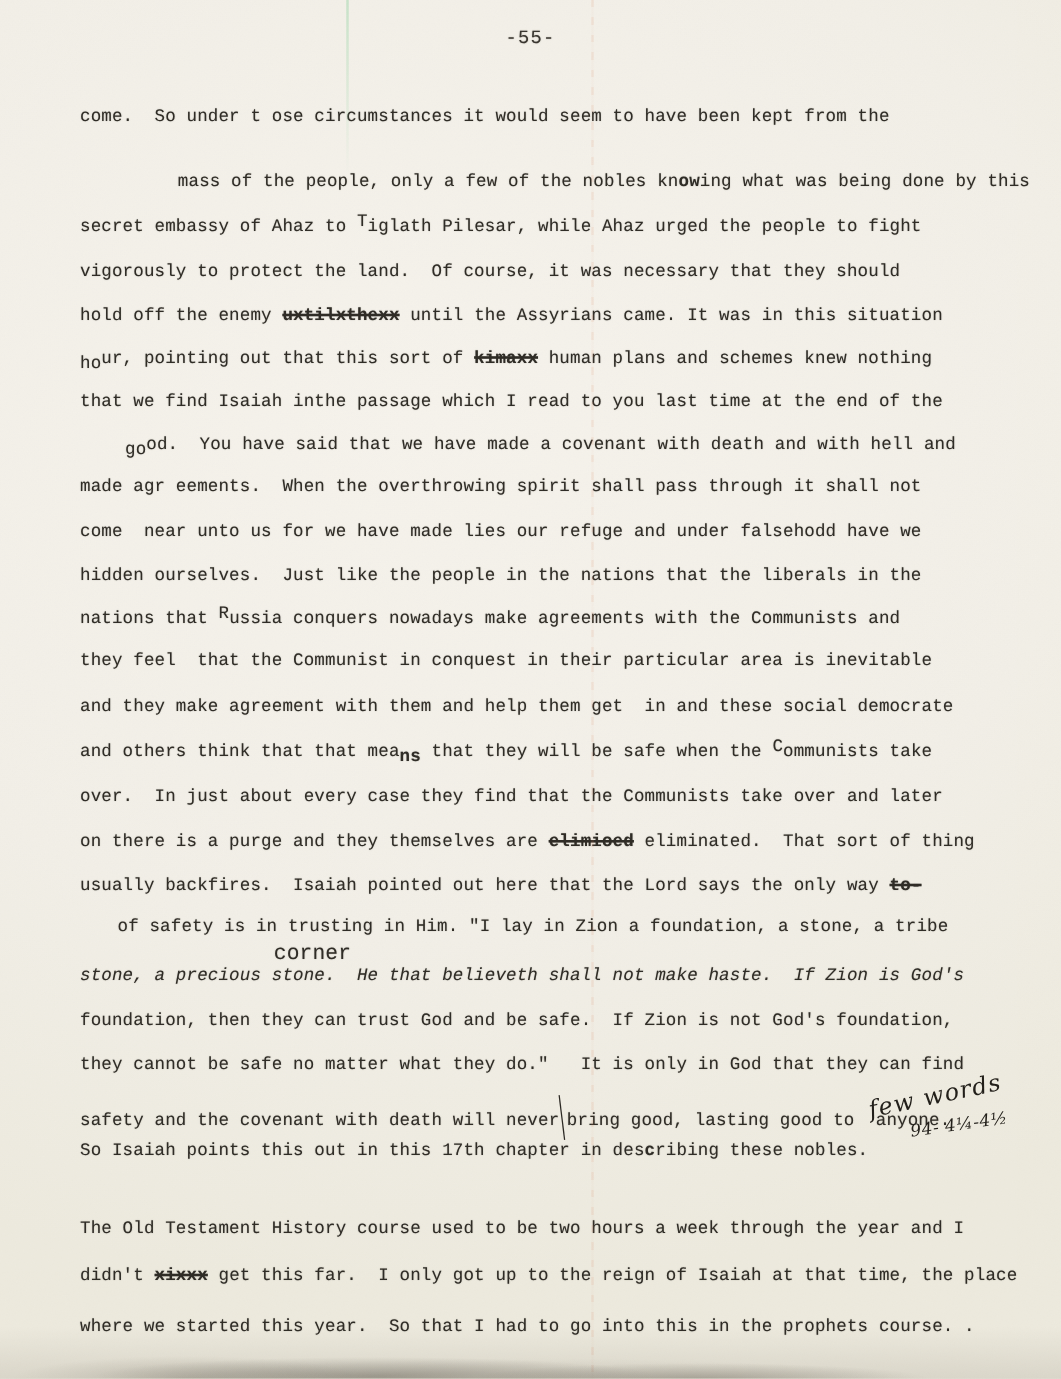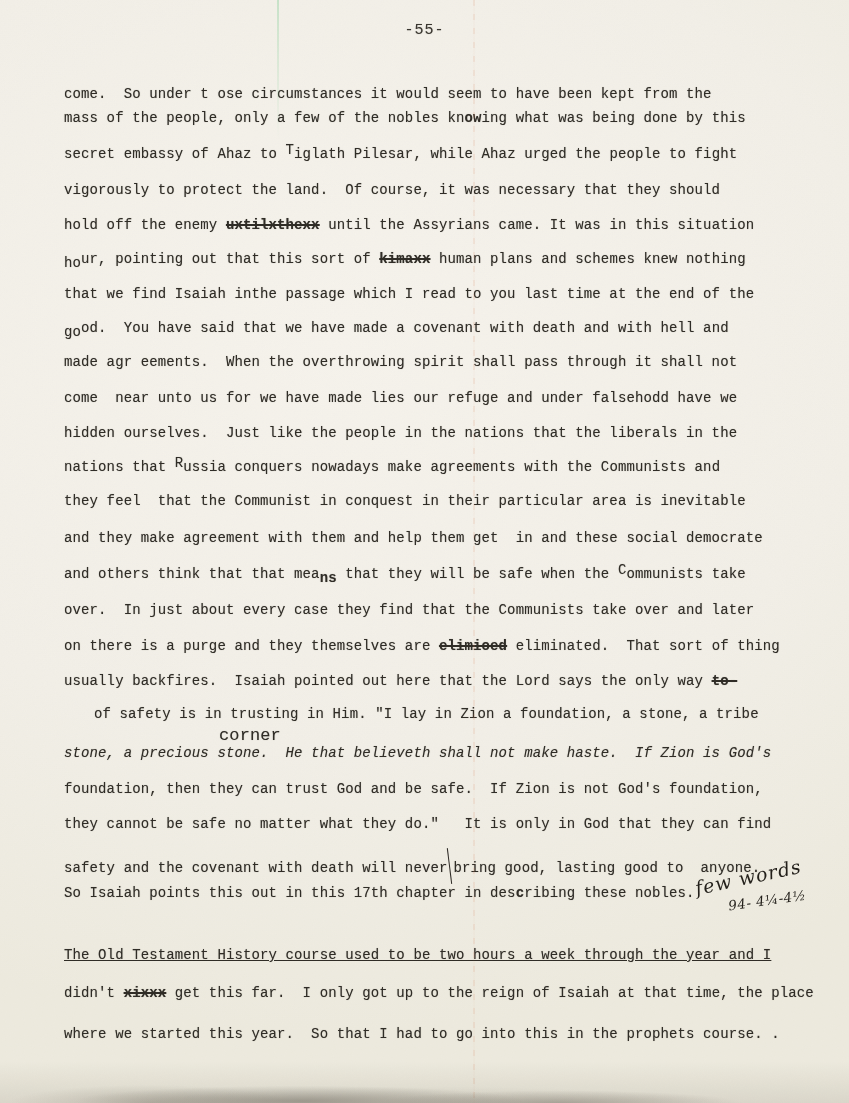--- a/index.html
+++ b/index.html
@@ -80,45 +80,45 @@
 </style>
 </head>
 <body>
 
 <div id="page">
 
   <div id="page-number">-55-</div>
 
   <div id="typed-area">
       <div class="tline" style="margin-top: 84px;"><span>come.  So under t ose circumstances it would seem to have been kept from the</span></div>
-      <div class="tline" style="margin-top: 4px;"><span>mass of the people, only a few of the nobles kn</span><span class="bold">ow</span><span>ing what was being done by this</span></div>
+      <div class="tline" style="margin-top: 32px; text-align: right;"><span>mass of the people, only a few of the nobles kn</span><span class="bold">ow</span><span>ing what was being done by this</span></div>
       <div class="tline" style="margin-top: 16px;"><span>secret emb</span><span>assy of Ahaz to </span><span class="sup">T</span><span>iglath Pilesar, while Ahaz urged the people to fight</span></div>
       <div class="tline" style="margin-top: 16px;"><span>vigorously to protect the land.  Of course, it was necessary that they should</span></div>
       <div class="tline" style="margin-top: 15px;"><span>hold off the enemy </span><span class="strike bold">uxtilxthexx</span><span> until the Assyrians came. It was in this situation</span></div>
       <div class="tline" style="margin-top: 14px;"><span class="sub">ho</span><span>ur, pointing out that this sort of </span><span class="strike bold">kimaxx</span><span> human plans and schemes knew nothing</span></div>
       <div class="tline" style="margin-top: 15px;"><span>that we find Isaiah inthe passage which I read to you last time at the end of the</span></div>
-      <div class="tline" style="margin-top: 14px;"><span class="sub">go</span><span>od.  You have said that we have made a covenant with death and with hell and</span></div>
+      <div class="tline" style="margin-top: 14px; margin-left: 36px;"><span class="sub">go</span><span>od.  You have said that we have made a covenant with death and with hell and</span></div>
       <div class="tline" style="margin-top: 14px;"><span>made agr eements.  When the overthrowing spirit shall pass through it shall not</span></div>
       <div class="tline" style="margin-top: 16px;"><span>come  near unto us for we have made lies our refuge and under falsehodd have we</span></div>
       <div class="tline" style="margin-top: 15px;"><span>hidden ourselves.  Just like the people in the nations that the liberals in the</span></div>
       <div class="tline" style="margin-top: 14px;"><span>nations that </span><span class="sup">R</span><span>ussia conquers nowadays make agreements with the Communists and</span></div>
       <div class="tline" style="margin-top: 14px;"><span>they feel  that the Communist in conquest in their particular area is inevitable</span></div>
       <div class="tline" style="margin-top: 17px;"><span>and they make agreement with them and help them get  in and these social democrate</span></div>
       <div class="tline" style="margin-top: 16px;"><span>and others think that that mea</span><span class="sub bold">ns</span><span> that they will be safe when the </span><span class="sup">C</span><span>ommunists take</span></div>
       <div class="tline" style="margin-top: 16px;"><span>over.  In just about every case they find that the Communists take over and later</span></div>
       <div class="tline" style="margin-top: 16px;"><span>on there is a purge and they themselves are </span><span class="strike bold">elimioed</span><span> eliminated.  That sort of thing</span></div>
       <div class="tline" style="margin-top: 15px;"><span>usually backfires.  Isaiah pointed out here that the Lord says the only way </span><span class="strike bold">to-</span></div>
       <div class="tline" style="margin-top: 13px; padding-left: 30px;"><span>of safety is in trusting in Him. "I lay in Zion a foundation, a stone, a tribe</span></div>
       <div class="tline small" style="margin-top: 5px; padding-left: 155px;"><span>corner</span></div>
       <div class="tline" style="margin-top: 0px; font-style: italic;"><span>stone, a precious stone.  He that believeth shall not make haste.  If Zion is God's</span></div>
       <div class="tline" style="margin-top: 16px;"><span>foundation, then they can trust God and be safe.  If Zion is not God's foundation,</span></div>
       <div class="tline" style="margin-top: 15px;"><span>they cannot be safe no matter what they do."   It is only in God that they can find</span></div>
       <div class="tline" style="margin-top: 14px;"><span>safety and the covenant with death will never</span><span class="slash"></span><span>bring good, lasting good to  anyone.</span></div>
       <div class="tline" style="margin-top: 15px;"><span>So Isaiah points this out in this 17th chapter in des</span><span class="bold">c</span><span>ribing these nobles.</span></div>
-      <div class="tline" style="margin-top: 42px; text-decoration: underline;"><span>The Old Testament History course used to be two hours a week through the year and I</span></div>
+      <div class="tline" style="margin-top: 42px;"><span>The Old Testament History course used to be two hours a week through the year and I</span></div>
       <div class="tline" style="margin-top: 18px;"><span>didn't </span><span class="strike bold">xixxx</span><span> get this far.  I only got up to the reign of Isaiah at that time, the place</span></div>
       <div class="tline" style="margin-top: 21px;"><span>where we started this year.  So that I had to go into this in the prophets course. .</span></div>
     </div>
 
   <div id="hw-words" class="handwriting">few words</div>
 
   <div id="hw-numbers" class="handwriting">94- 4¼-4½</div>
 
   <div id="scan-line-green"></div>
   <div id="scan-crease"></div>

